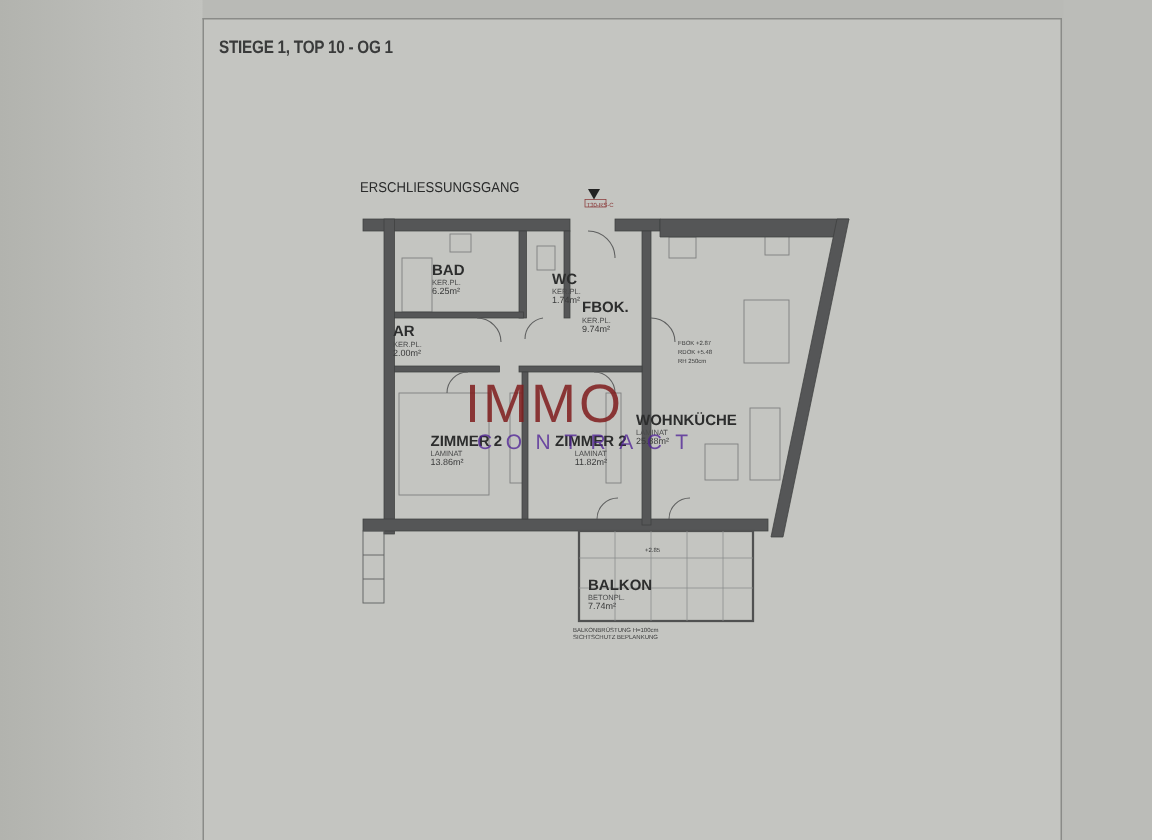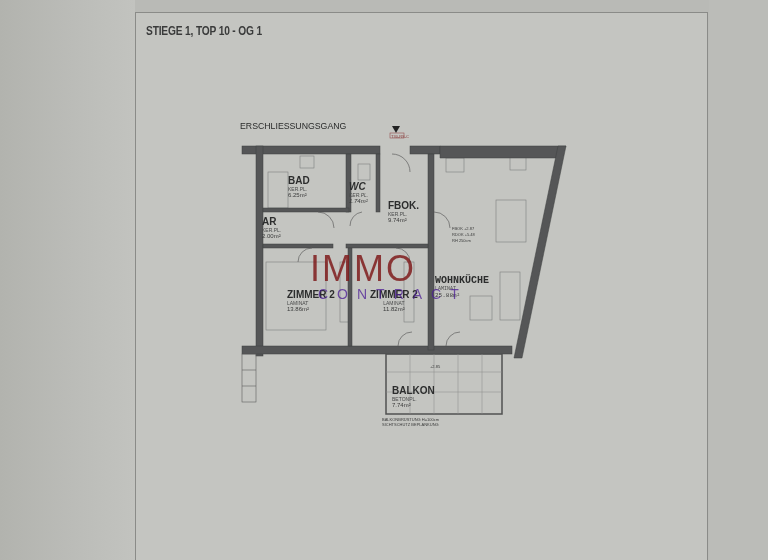--- a/index.html
+++ b/index.html
@@ -123,21 +123,21 @@
     <line x1="242" y1="370" x2="256" y2="370"></line>
     <line x1="242" y1="386" x2="256" y2="386"></line>
   </g>
 </svg>
 
 <div class="lbl" style="left:288px;top:175px;">
   <div class="room-name">BAD</div>
   <div class="room-sub">KER.PL.</div>
   <div class="room-area">6.25m²</div>
 </div>
-<div class="lbl" style="left:349px;top:181px;font-style:italic;">
+<div class="lbl" style="left:368px;top:181px;">
   <div class="room-name">WC</div>
   <div class="room-sub">KER.PL.</div>
   <div class="room-area">1.74m²</div>
 </div>
 <div class="lbl" style="left:388px;top:200px;">
   <div class="room-name">FBOK.</div>
   <div class="room-sub">KER.PL.</div>
   <div class="room-area">9.74m²</div>
 </div>
 <div class="lbl" style="left:262px;top:216px;">
@@ -148,21 +148,21 @@
 <div class="lbl" style="left:287px;top:289px;">
   <div class="room-name">ZIMMER 2</div>
   <div class="room-sub">LAMINAT</div>
   <div class="room-area">13.86m²</div>
 </div>
 <div class="lbl" style="left:370px;top:289px;text-align:center;">
   <div class="room-name">ZIMMER 2</div>
   <div class="room-sub">LAMINAT</div>
   <div class="room-area">11.82m²</div>
 </div>
-<div class="lbl" style="left:435px;top:275px;font-family:Liberation Mono, monospace;">
+<div class="lbl" style="left:424px;top:275px;">
   <div class="room-name">WOHNKÜCHE</div>
   <div class="room-sub">LAMINAT</div>
   <div class="room-area">25.88m²</div>
 </div>
 <div class="lbl" style="left:392px;top:385px;">
   <div class="room-name">BALKON</div>
   <div class="room-sub">BETONPL.</div>
   <div class="room-area">7.74m²</div>
 </div>
 

